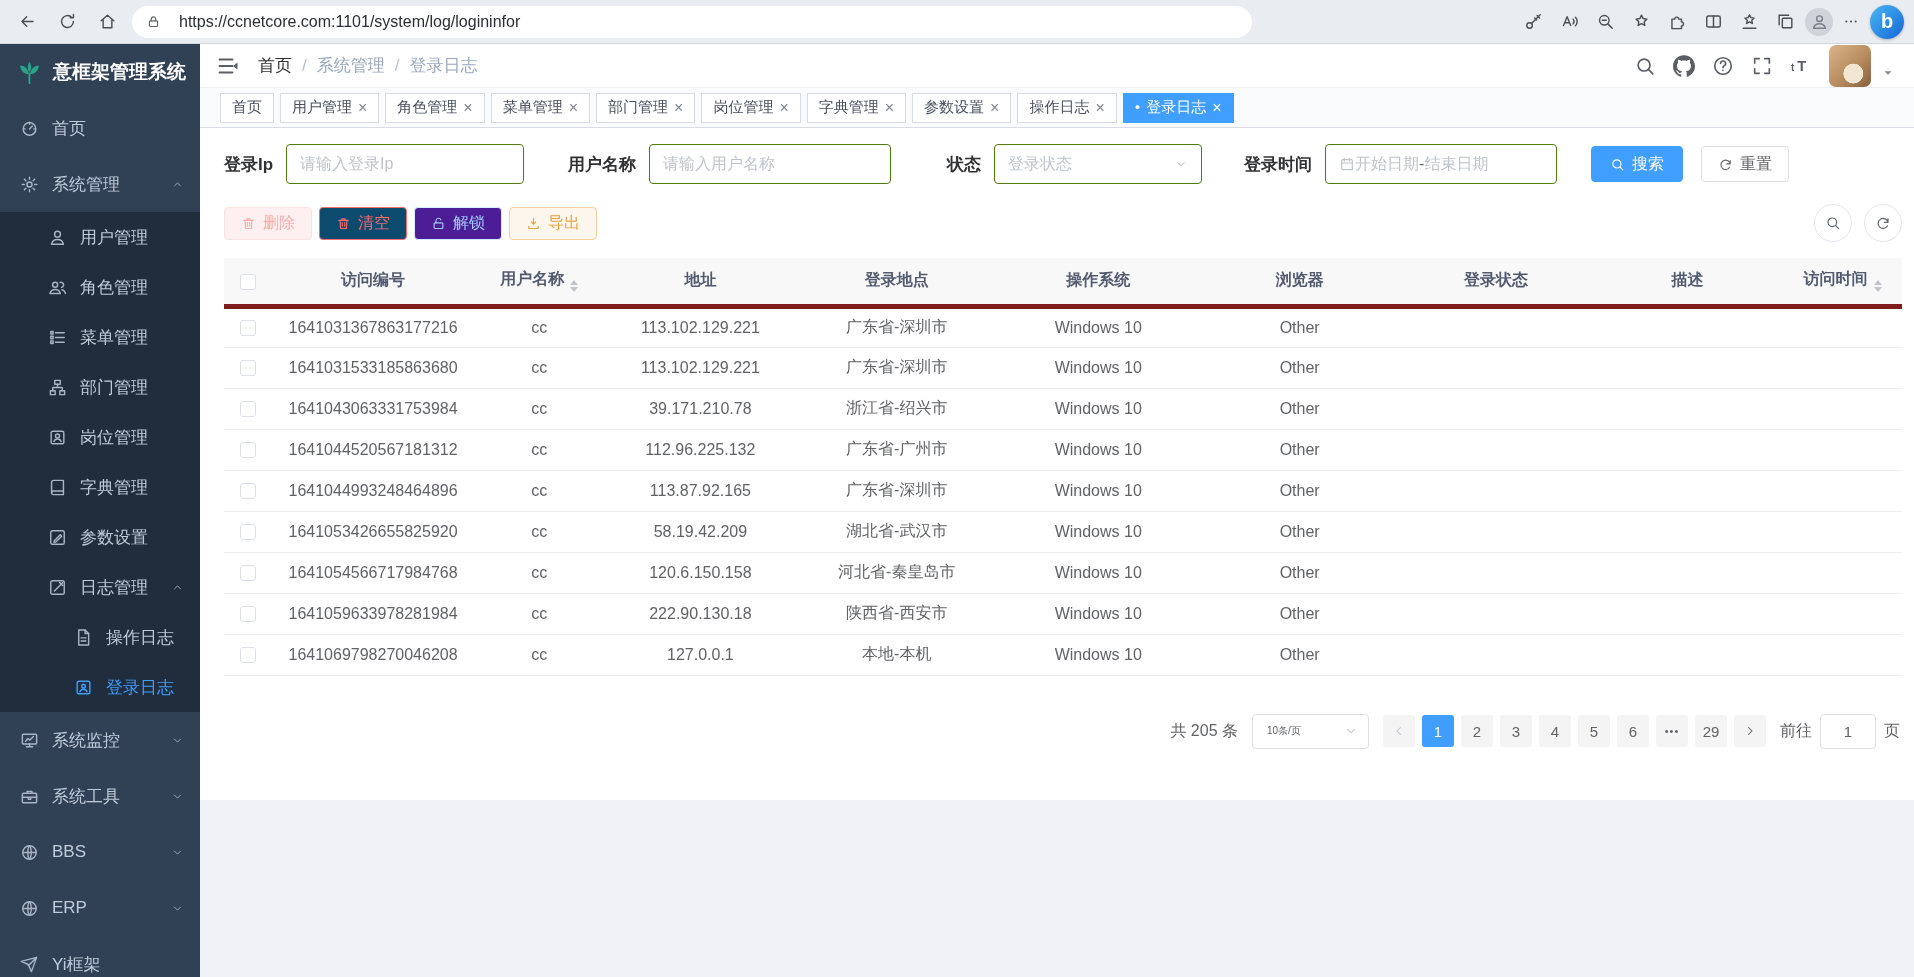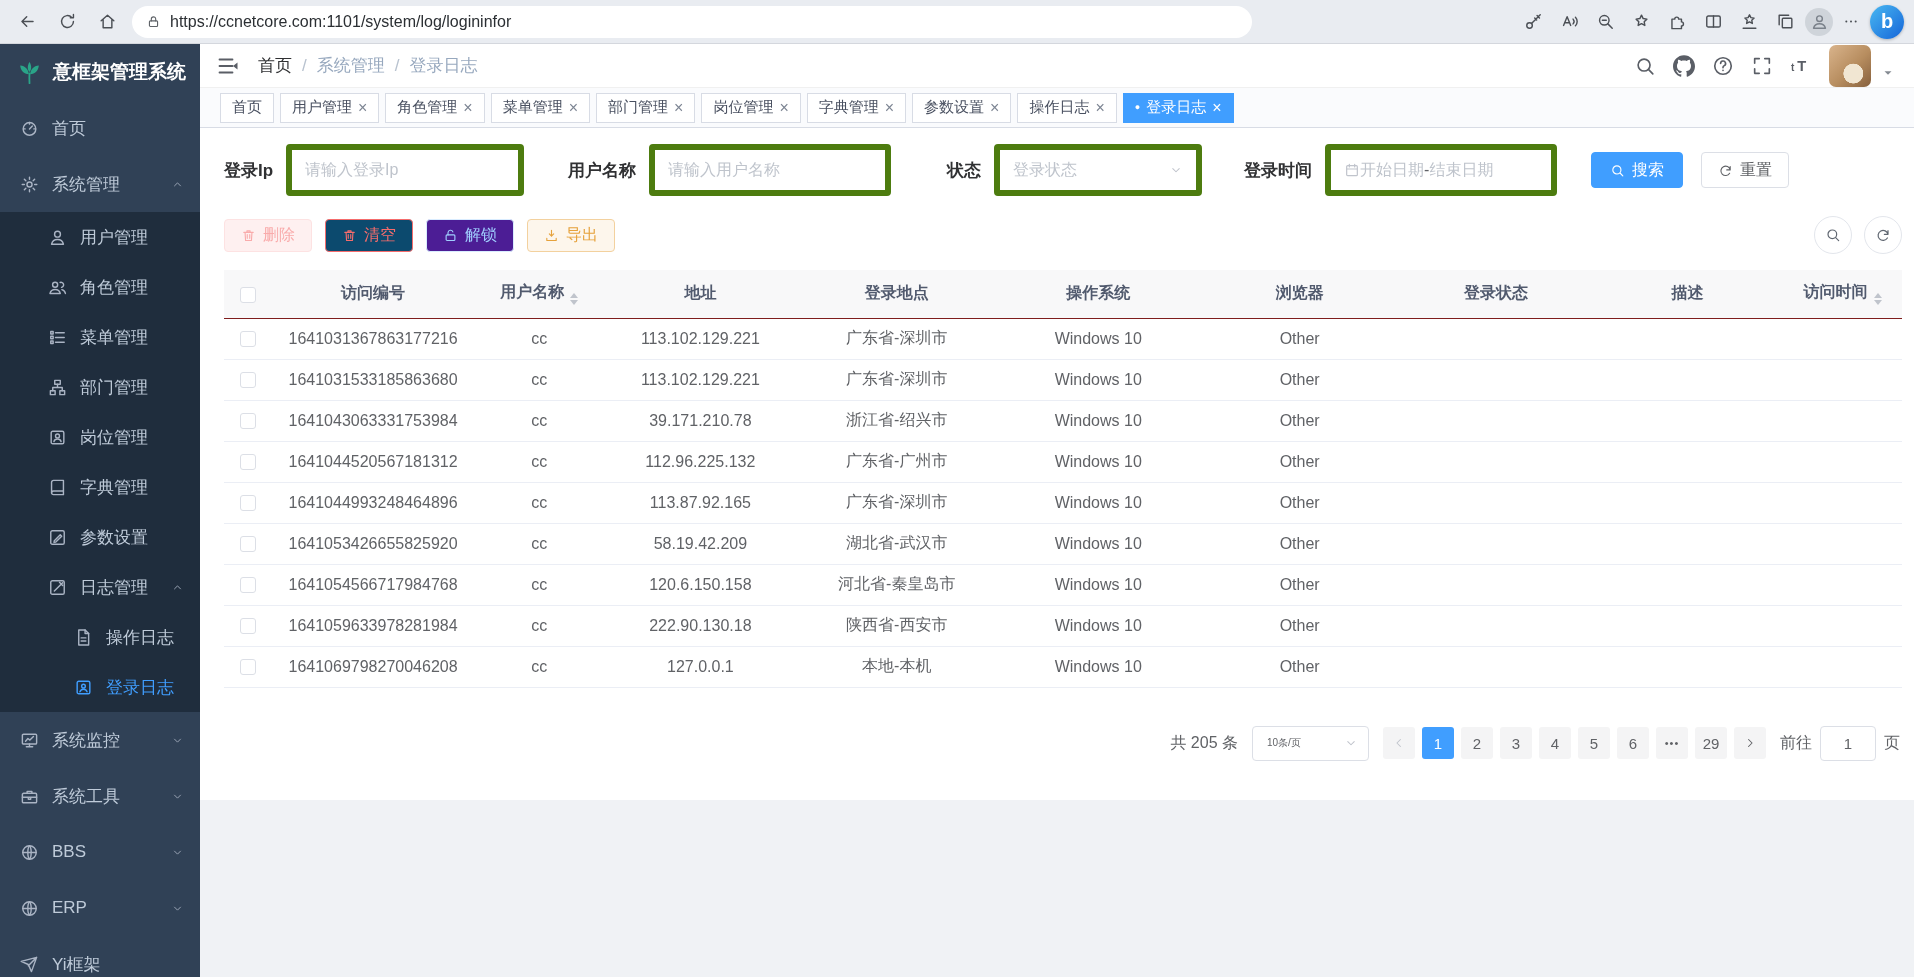--- a/index.html
+++ b/index.html
@@ -6,21 +6,21 @@
   html,body { width:1914px; height:977px; overflow:hidden; }
   body { font-family:"Liberation Sans","DejaVu Sans",sans-serif; background:#f0f2f5; }
   svg { display:block; width:100%; height:100%; }
 
   
   .browser-bar { height:44px; background:#e9ecf1; display:flex; align-items:center; padding:0 10px; border-bottom:1px solid #d4d7dd; position:relative; }
   .browser-nav { display:flex; align-items:center; gap:6px; }
   .b-icon { width:34px; height:34px; border-radius:6px; display:flex; align-items:center; justify-content:center; color:#4b4f55; }
   .b-icon > svg, .b-icon span { width:19px; height:19px; }
   .b-icon { padding:7px; }
-  .url-pill { width:1120px; height:32px; background:#fff; border-radius:16px; display:flex; align-items:center; padding:0 14px; gap:9px; margin-left:8px; }
+  .url-pill { width:1120px; height:32px; background:#fff; border-radius:16px; display:flex; align-items:center; padding:0 14px; gap:18px; margin-left:8px; }
   .url-lock { width:15px; height:15px; color:#5f6368; flex:none; }
   .url-text { font-size:16px; color:#2b2f33; white-space:nowrap; }
   .browser-actions { margin-left:auto; display:flex; align-items:center; gap:2px; }
   .browser-avatar { width:28px; height:28px; border-radius:50%; background:#cfd4da; color:#7a818a; padding:4px; margin:0 3px; }
   .bing-btn { width:34px; height:34px; border-radius:50%; background:linear-gradient(135deg,#49b8f2,#1565d8); color:#fff; font-weight:bold; font-size:20px; display:flex; align-items:center; justify-content:center; margin-left:4px; box-shadow:0 1px 3px rgba(0,0,0,.25); }
 
   
   .app { display:flex; height:933px; }
   .sidebar { width:200px; background:#304156; flex:none; overflow:hidden; }
   .logo-row { height:56px; display:flex; align-items:center; gap:10px; padding:0 16px; }
@@ -60,51 +60,51 @@
   .tab-close { font-size:16px; line-height:1; color:#7d8593; }
   .tab.active { background:#409eff; border-color:#409eff; color:#fff; }
   .tab.active .tab-close { color:#fff; }
 
   
   .content { background:#fff; height:672px; padding:0 12px 0 24px; flex:none; }
 
   .filter-row { display:flex; align-items:center; padding-top:16px; font-size:17px; color:#303133; }
   .f-group { display:flex; align-items:center; }
   .f-label { font-weight:bold; margin-right:13px; white-space:nowrap; }
-  .f-input { height:52px; border:6px solid #4d7c0f; border-radius:4px; padding:0 13px; font-size:16px; color:#606266; font-family:inherit; background:#fff; }
+  .f-input { height:40px; border:1px solid #4d7c0f; border-radius:4px; padding:0 13px; font-size:16px; color:#606266; font-family:inherit; background:#fff; }
   .f-input::placeholder { color:#bfc4cc; }
   .ip-input { width:238px; margin-right:44px; }
   .name-input { width:242px; margin-right:56px; }
   .status-select { width:208px; display:flex; align-items:center; justify-content:space-between; margin-right:42px; cursor:pointer; }
   .placeholder-text { color:#bfc4cc; font-size:16px; }
   .select-chevron { width:14px; height:14px; color:#c0c4cc; }
   .date-range { width:232px; display:flex; align-items:center; margin-right:34px; }
   .cal-icon { width:16px; height:16px; color:#c0c4cc; flex:none; }
   .date-sep { color:#606266; }
   .btn { height:36px; border-radius:4px; font-size:16px; display:flex; align-items:center; gap:7px; cursor:pointer; font-family:inherit; }
   .btn .btn-icon { width:15px; height:15px; }
   .btn-search { background:#409eff; border:1px solid #409eff; color:#fff; padding:0 18px; margin-right:18px; }
   .btn-reset { background:#fff; border:1px solid #dcdfe6; color:#606266; padding:0 16px; }
 
-  .toolbar-row { display:flex; align-items:center; gap:13px; margin-top:20px; }
+  .toolbar-row { display:flex; align-items:center; gap:7px; margin-top:20px; }
   .tb-btn { height:33px; padding:0 16px; border-radius:4px; font-size:16px; display:flex; align-items:center; gap:7px; cursor:pointer; }
   .tb-btn .btn-icon { width:15px; height:15px; }
   .btn-delete { background:#fef0f0; border:1px solid #fde2e2; color:#f9abab; }
   .btn-clear  { background:#0c4a6e; border:1px solid #f56c6c; color:#f56c6c; }
   .btn-unlock { background:#4c1d95; border:1px solid #d9ecff; color:#a0cfff; }
   .btn-export { background:#fdf6ec; border:1px solid #f3d19e; color:#e6a23c; }
   .toolbar-right { margin-left:auto; display:flex; gap:12px; }
   .circle-btn { width:38px; height:38px; border-radius:50%; border:1px solid #e3e6ec; background:#fff; color:#5f6670; display:flex; align-items:center; justify-content:center; padding:10px; cursor:pointer; }
 
   
   table { width:100%; border-collapse:collapse; margin-top:16px; table-layout:fixed; }
   col.c-check{width:48px} col.c-id{width:200px} col.c-user{width:130px} col.c-addr{width:190px}
   col.c-loc{width:200px} col.c-os{width:200px} col.c-br{width:200px} col.c-st{width:190px}
   col.c-de{width:190px} col.c-ti{width:118px}
-  th { height:48px; background:#f8f8f9; color:#515a6e; font-size:16px; font-weight:bold; text-align:center; border-bottom:1px solid #7f1d1d; white-space:nowrap; }
+  th { height:48px; background:#f8f8f9; color:#515a6e; font-size:16px; font-weight:bold; text-align:center; border-bottom:5px solid #7f1d1d; white-space:nowrap; }
   td { height:41px; color:#606266; font-size:16px; text-align:center; border-bottom:1px solid #ebeef5; white-space:nowrap; overflow:hidden; }
   .checkbox { display:inline-block; width:16px; height:16px; border:1px solid #dcdfe6; border-radius:3px; background:#fff; vertical-align:middle; cursor:pointer; }
   .sort-caret { display:inline-flex; flex-direction:column; gap:2px; margin-left:6px; vertical-align:-1px; }
   .sort-caret i { display:block; width:0; height:0; border-left:4px solid transparent; border-right:4px solid transparent; }
   .sort-caret .up { border-bottom:5px solid #c0c4cc; }
   .sort-caret .down { border-top:5px solid #c0c4cc; }
 
   
   .pagination { display:flex; align-items:center; justify-content:flex-end; gap:14px; margin-top:38px; padding-right:2px; font-size:16px; color:#606266; }
   .page-size-select { width:117px; height:35px; border:1px solid #dcdfe6; border-radius:4px; display:flex; align-items:center; justify-content:space-between; padding:0 10px 0 14px; font-size:10px; cursor:pointer; }

